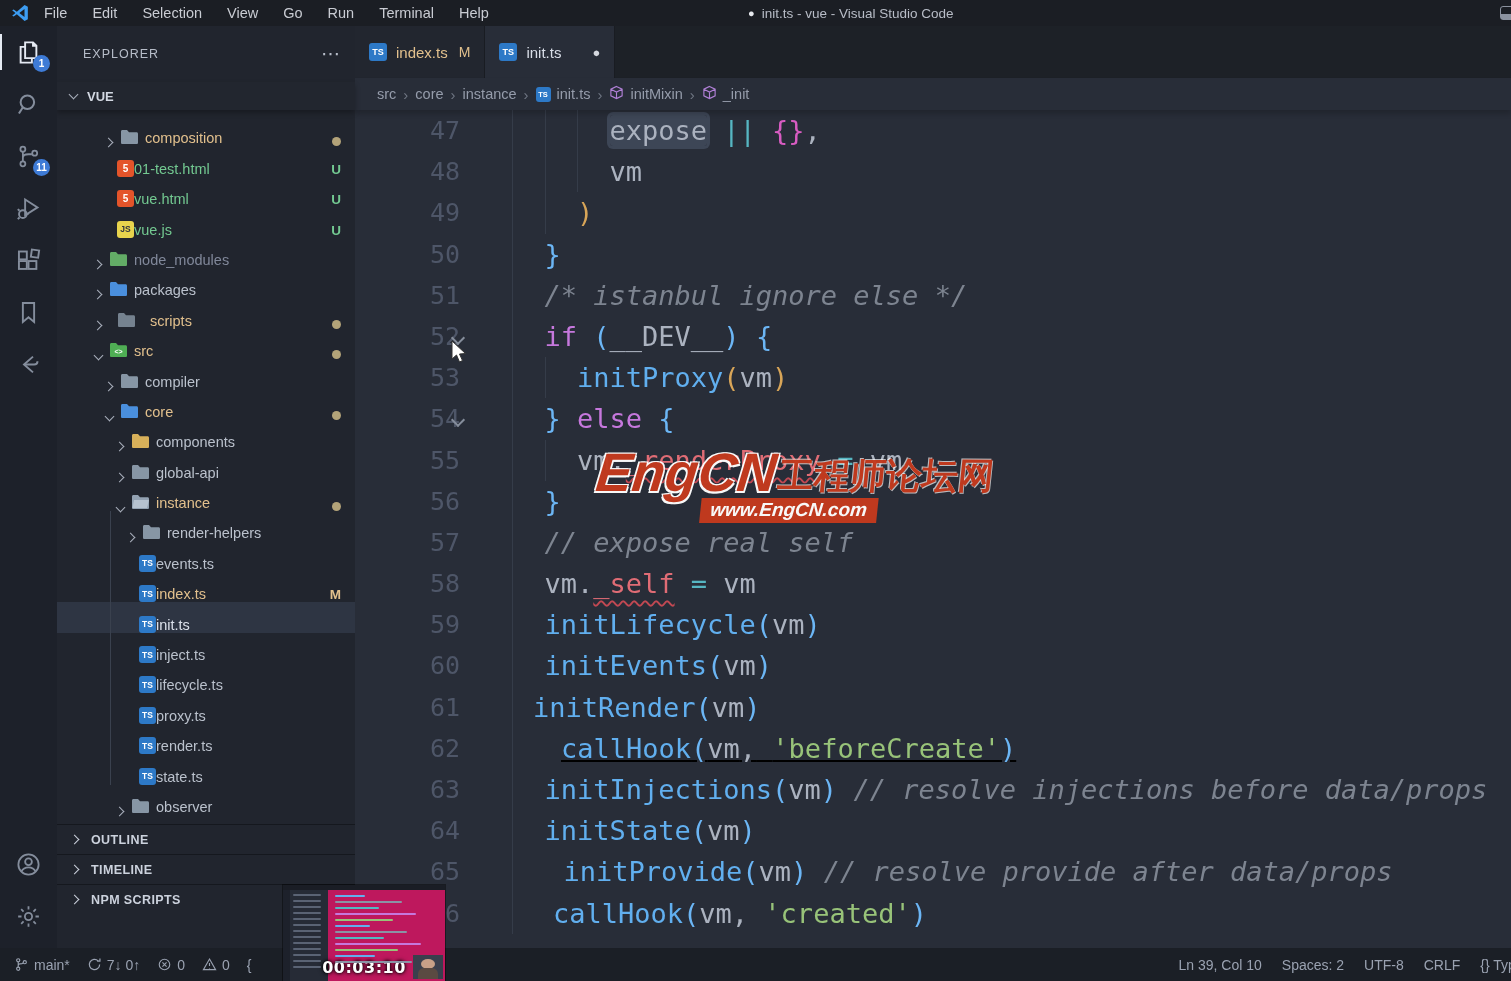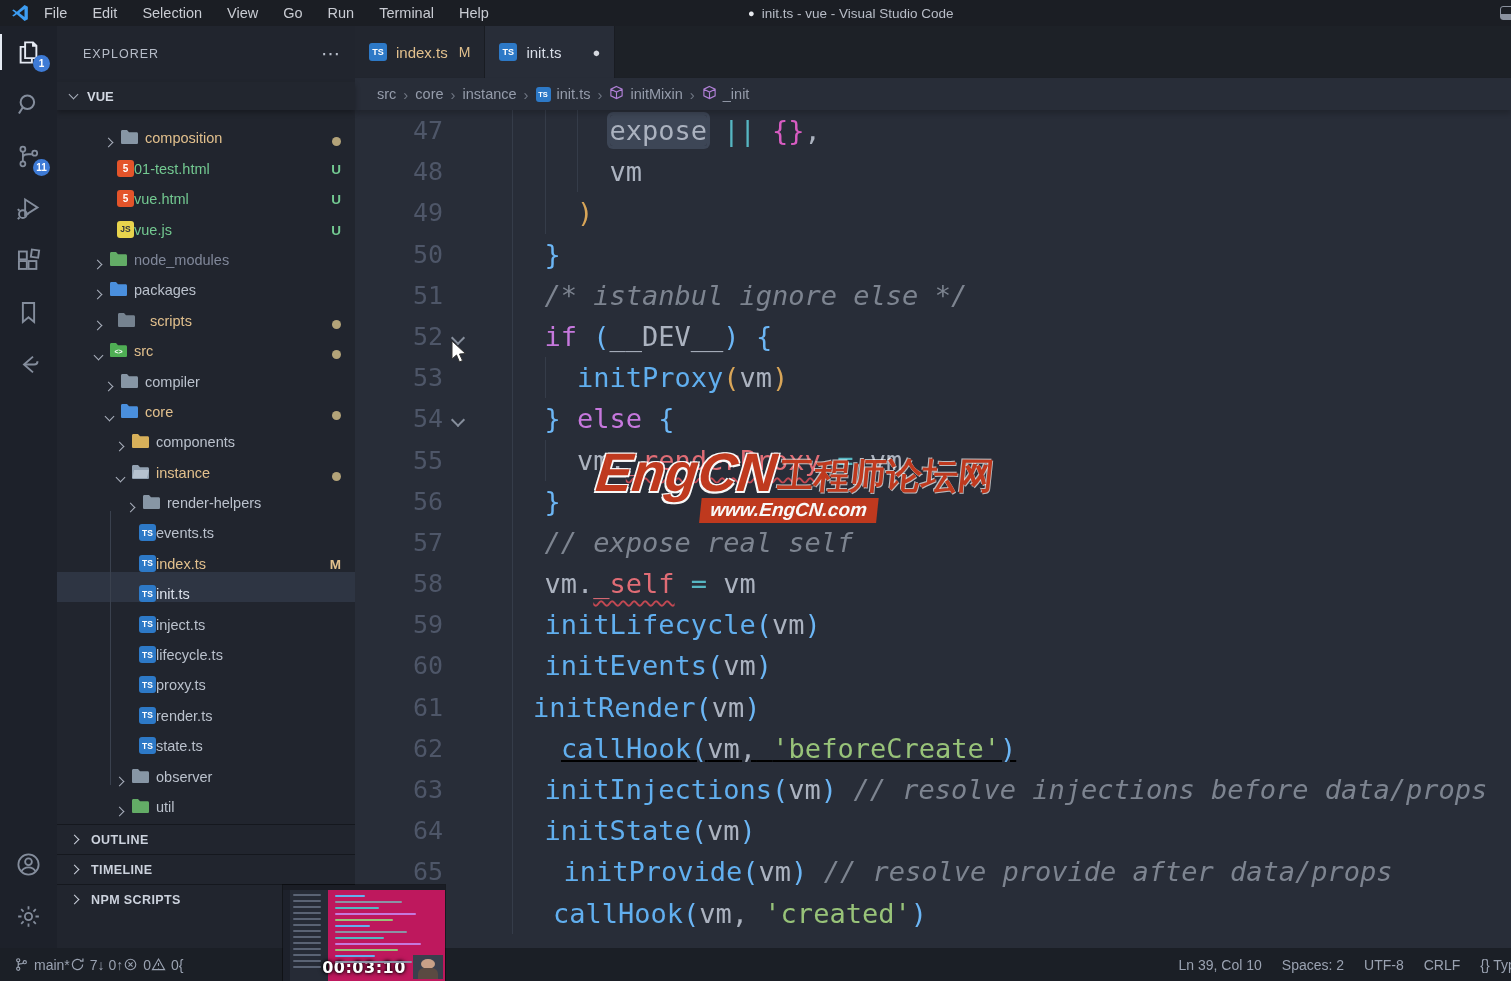--- a/index.html
+++ b/index.html
@@ -70,39 +70,39 @@
   .tab .dirty{color:#d5d8df;font-size:13px;margin-left:22px;}
   .breadcrumbs{height:32px;display:flex;align-items:center;gap:7px;padding-left:22px;font-size:14.5px;color:#959cab;
     background:#282d38;position:relative;z-index:4;box-shadow:0 4px 5px rgba(0,0,0,.18);}
   .bc-sep{color:#6f7683;font-size:15px;}
   .bc-item{display:flex;align-items:center;gap:6px;}
   .bc-item .fic{width:15px;height:15px;font-size:7.5px;}
   .bc-item svg.sym{width:15px;height:15px;}
   
   .code{position:absolute;left:0;top:84px;width:1156px;height:838px;font-family:"DejaVu Sans Mono",monospace;}
   .cline{position:relative;height:41.2px;line-height:41.2px;}
-  .lnum{position:absolute;left:0;top:0;width:88px;text-align:right;color:#4e5668;font-size:25px;}
+  .lnum{position:absolute;left:17px;top:0;width:88px;text-align:right;color:#4e5668;font-size:25px;}
   .fold{position:absolute;left:98px;top:17px;width:10px;height:10px;border-right:2px solid #868e9c;border-bottom:2px solid #868e9c;transform:rotate(45deg);}
   .guide{position:absolute;top:0;bottom:0;width:1px;background:#353c49;}
   .ctext{position:absolute;left:157px;top:0;white-space:pre;font-size:27px;}
   .tk-fg{color:#abb2bf;}
   .tk-kw{color:#c678dd;}
   .tk-fn{color:#61afef;}
   .tk-str{color:#98c379;}
   .tk-cmt{color:#7d8490;font-style:italic;}
   .tk-op{color:#56b6c2;}
   .tk-pink{color:#d85cc2;}
   .tk-gold{color:#d8a558;}
   .tk-blue{color:#6cb6f5;}
   .tk-red{color:#e06c75;text-decoration:underline wavy #c24852 2px;text-underline-offset:7px;}
   .tk-hl{background:#3d4656;border-radius:3px;box-shadow:0 0 0 3px #3d4656;}
   
   .statusbar{position:absolute;left:0;top:948px;width:1511px;height:33px;background:#1b1f26;color:#9aa2b1;
     font-size:14px;display:flex;align-items:center;z-index:25;}
-  .st-left{display:flex;align-items:flex-start;padding-left:14px;}
+  .st-left{display:flex;align-items:flex-start;gap:17px;padding-left:14px;}
   .st-item{display:flex;align-items:center;gap:5px;white-space:nowrap;}
   .st-item svg{width:15px;height:15px;}
   .st-right{position:absolute;right:-22px;top:0;height:33px;display:flex;align-items:center;gap:20px;white-space:nowrap;}
   
   .watermark{position:absolute;left:595px;top:448px;z-index:12;transform:skewX(-6deg);opacity:.97;}
   .wm-row1{display:flex;align-items:flex-end;gap:2px;}
   .wm-brand{font-size:54px;line-height:48px;font-weight:bold;font-style:italic;color:#c43a1e;
     text-shadow:-1.5px -1.5px 0 #fff,1.5px -1.5px 0 #fff,-1.5px 1.5px 0 #fff,1.5px 1.5px 0 #fff;}
   .wm-cjk{font-size:36px;line-height:40px;font-weight:bold;color:#c43a1e;text-shadow:-1px -1px 0 rgba(255,255,255,.7),1px 1px 0 rgba(255,255,255,.7);}
   .wm-url{margin:2px 0 0 108px;background:#c43a1e;color:#fff;font-size:19px;font-weight:bold;font-style:italic;
@@ -330,20 +330,31 @@
       <div class="trow" style="padding-left: 55px;">
         <span class="chev right">
           <i></i>
         </span>
         <span class="ticon">
           <svg viewBox="0 0 19 16">
             <path fill="#d7b05a" d="M1 2.5 C1 1.7 1.6 1 2.4 1 h4.6 l2 2.2 h7.6 c.8 0 1.4.7 1.4 1.5 v9 c0 .8-.6 1.3-1.4 1.3 H2.4 C1.6 15 1 14.5 1 13.7 Z"></path>
           </svg>
         </span>
         <span class="tlabel default">components</span>
+      </div>
+      <div class="trow" style="padding-left: 55px;">
+        <span class="chev right">
+          <i></i>
+        </span>
+        <span class="ticon">
+          <svg viewBox="0 0 19 16">
+            <path fill="#8796a5" d="M1 2.5 C1 1.7 1.6 1 2.4 1 h4.6 l2 2.2 h7.6 c.8 0 1.4.7 1.4 1.5 v9 c0 .8-.6 1.3-1.4 1.3 H2.4 C1.6 15 1 14.5 1 13.7 Z"></path>
+          </svg>
+        </span>
+        <span class="tlabel default">global-api</span>
       </div>
       <div class="trow" style="padding-left: 55px;">
         <span class="chev down">
           <i></i>
         </span>
         <span class="ticon">
           <svg viewBox="0 0 19 16">
             <path fill="#93a2b2" d="M1 2.5 C1 1.7 1.6 1 2.4 1 h4.6 l2 2.2 h7.6 c.8 0 1.4.7 1.4 1.5 v9 c0 .8-.6 1.3-1.4 1.3 H2.4 C1.6 15 1 14.5 1 13.7 Z"></path>
             <path fill="#b6c2cf" d="M3 6 h15 l-2 8 H1.5 Z"></path>
           </svg>

